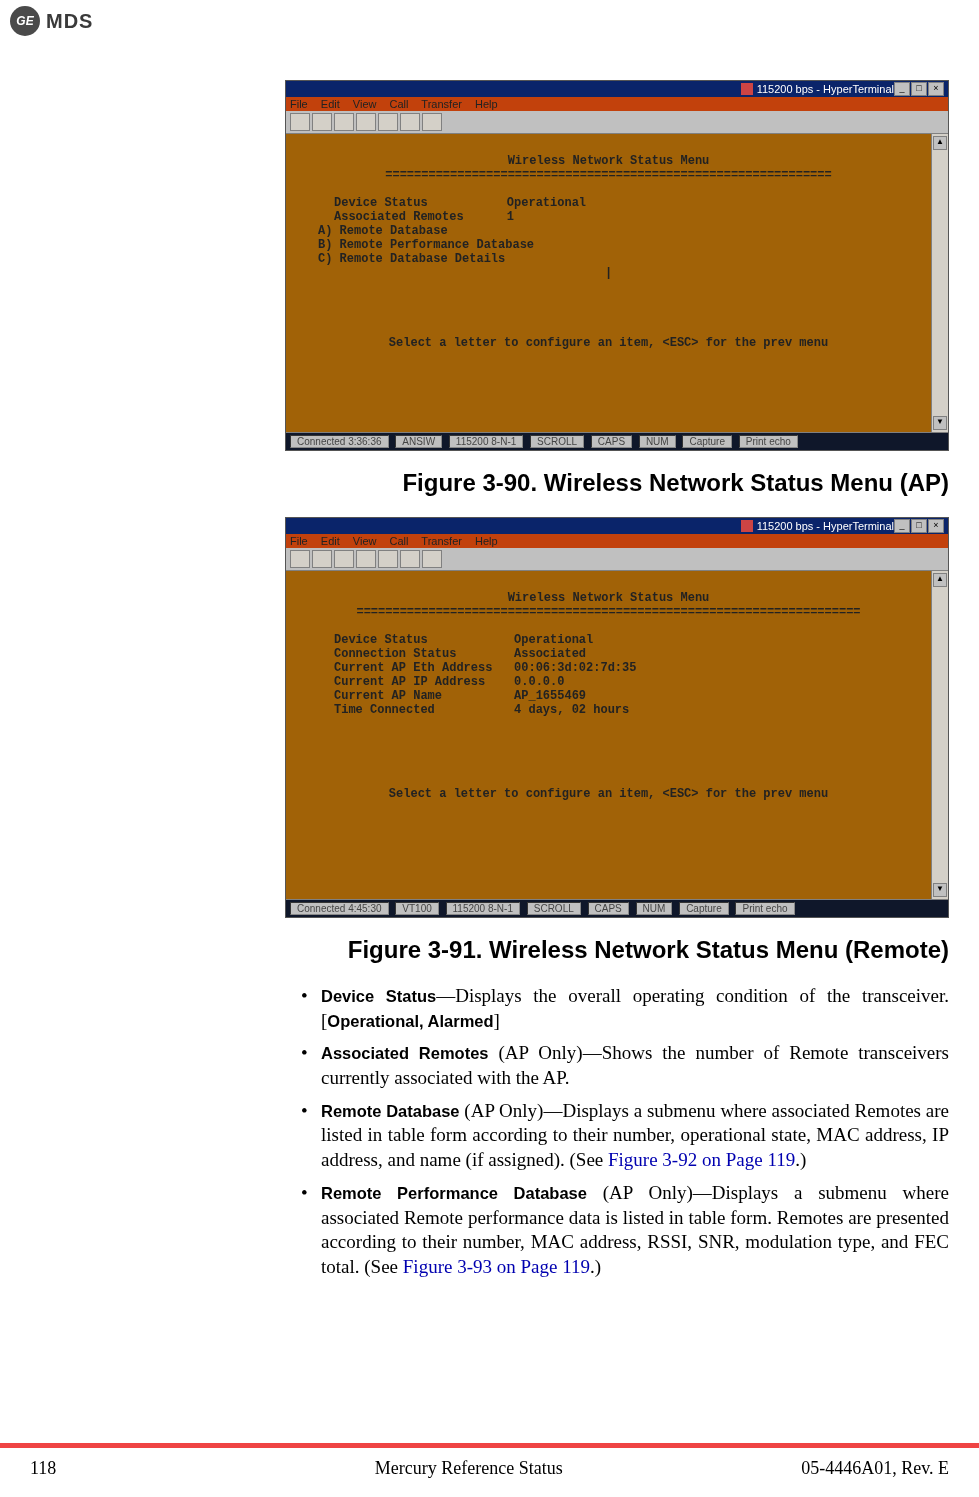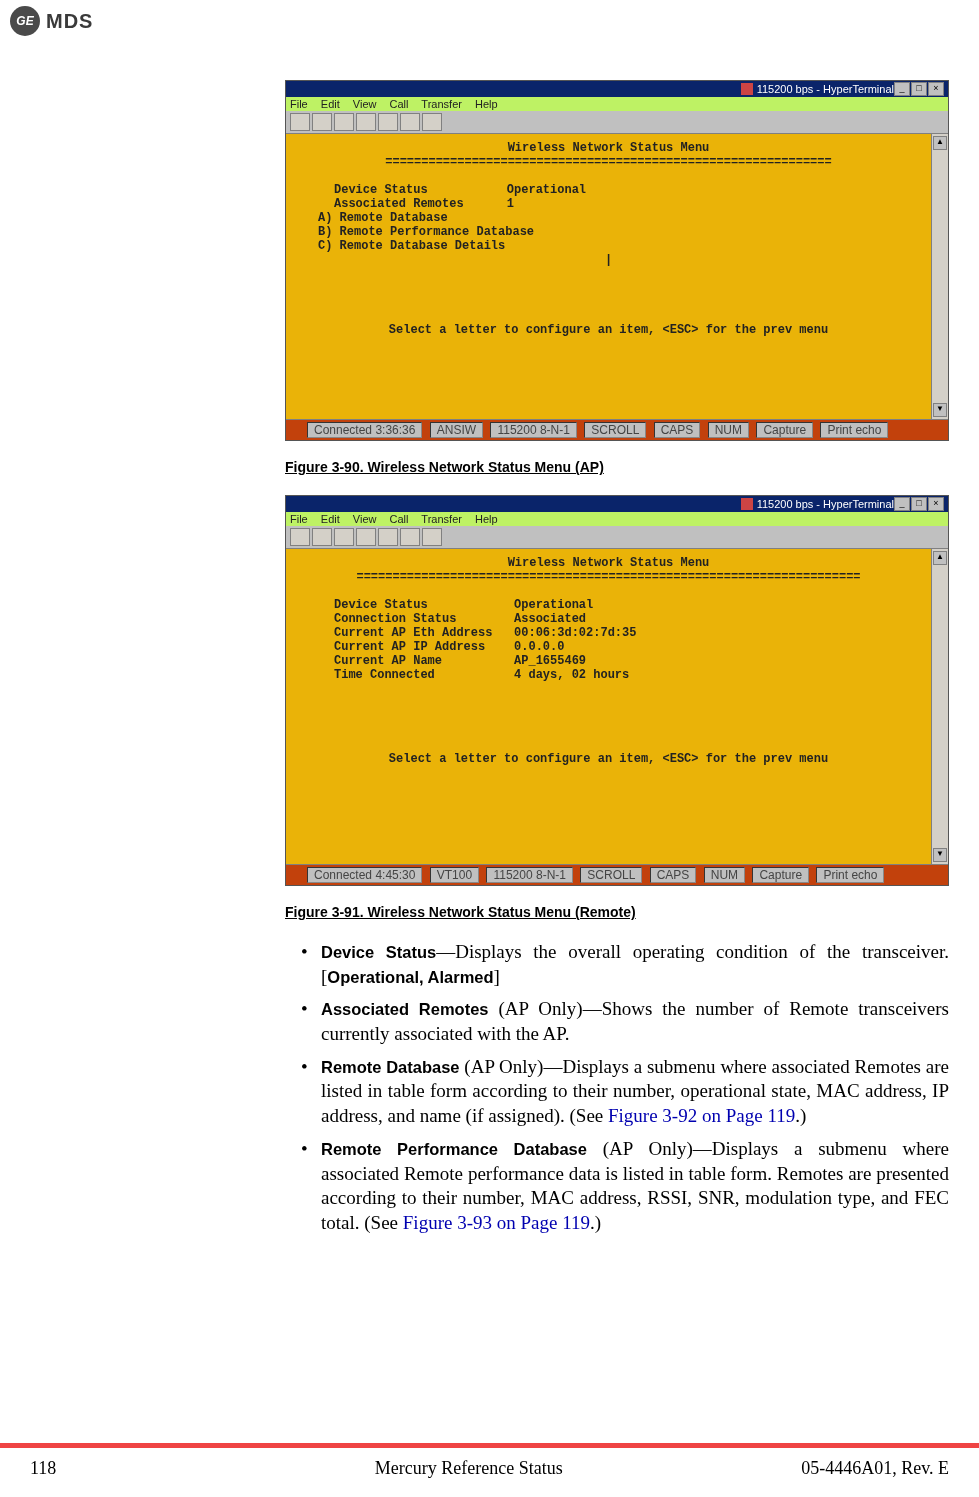--- a/index.html
+++ b/index.html
@@ -84,21 +84,21 @@
     width: 14px;
     height: 12px;
     background: #c0c0c0;
     border: 1px solid #808080;
     font-size: 9px;
     line-height: 10px;
     text-align: center;
     color: #000;
   }
   .term-menubar {
-    background: #bef264;
+    background: #c2410c;
     font-family: Tahoma, Arial, sans-serif;
     font-size: 11px;
     padding: 1px 4px;
     color: #222;
   }
   .term-menubar span {
     margin-right: 10px;
   }
   .term-toolbar {
     background: #c0c0c0;
@@ -112,24 +112,24 @@
     width: 18px;
     height: 16px;
     background: #d4d0c8;
     border: 1px solid #808080;
   }
   .term-body-wrap {
     display: flex;
   }
   .term-body {
     flex: 1;
-    background: #eab308;
+    background: #a16207;
     font-family: "Courier New", monospace;
     font-size: 12px;
-    padding: 7px 8px 8px 8px;
+    padding: 20px 8px 8px 8px;
     color: #222;
     min-height: 260px;
     font-weight: bold;
   }
   .term-scroll {
     width: 16px;
     background: #d4d0c8;
     border-left: 1px solid #808080;
     display: flex;
     flex-direction: column;
@@ -140,51 +140,50 @@
   .scroll-arrow {
     width: 12px;
     height: 12px;
     background: #c0c0c0;
     border: 1px solid #808080;
     font-size: 8px;
     text-align: center;
     line-height: 10px;
   }
   .term-status {
-    background: #c2410c;
+    background: #0f172a;
     font-family: Tahoma, Arial, sans-serif;
-    font-size: 12px;
-    padding: 2px 21px;
+    font-size: 10px;
+    padding: 2px 4px;
     border-top: 1px solid #808080;
     color: #444;
   }
   .term-status span {
     display: inline-block;
     border: 1px inset #888;
     padding: 0 6px;
     margin-right: 4px;
     background: #c0c0c0;
   }
   .t-center { text-align: center; }
   .t-row { white-space: pre; padding-left: 40px; }
   .t-divider {
     text-align: center;
     letter-spacing: 0;
   }
   .term-1 .term-body { min-height:270px; }
   .term-2 .term-body { min-height:300px; }
 
   .fig-caption {
-    text-align: left;
+    text-align: right;
     font-family: Arial, Helvetica, sans-serif;
     font-weight: bold;
-    font-size: 14px;
+    font-size: 24px;
     color: #000;
     margin-bottom: 20px;
-    text-decoration: underline;
   }
   .bullets {
     padding-left: 36px;
     font-size: 19px;
     line-height: 1.30;
     color: #000;
   }
   .bullets li {
     margin-bottom: 8px;
     text-align: justify;

